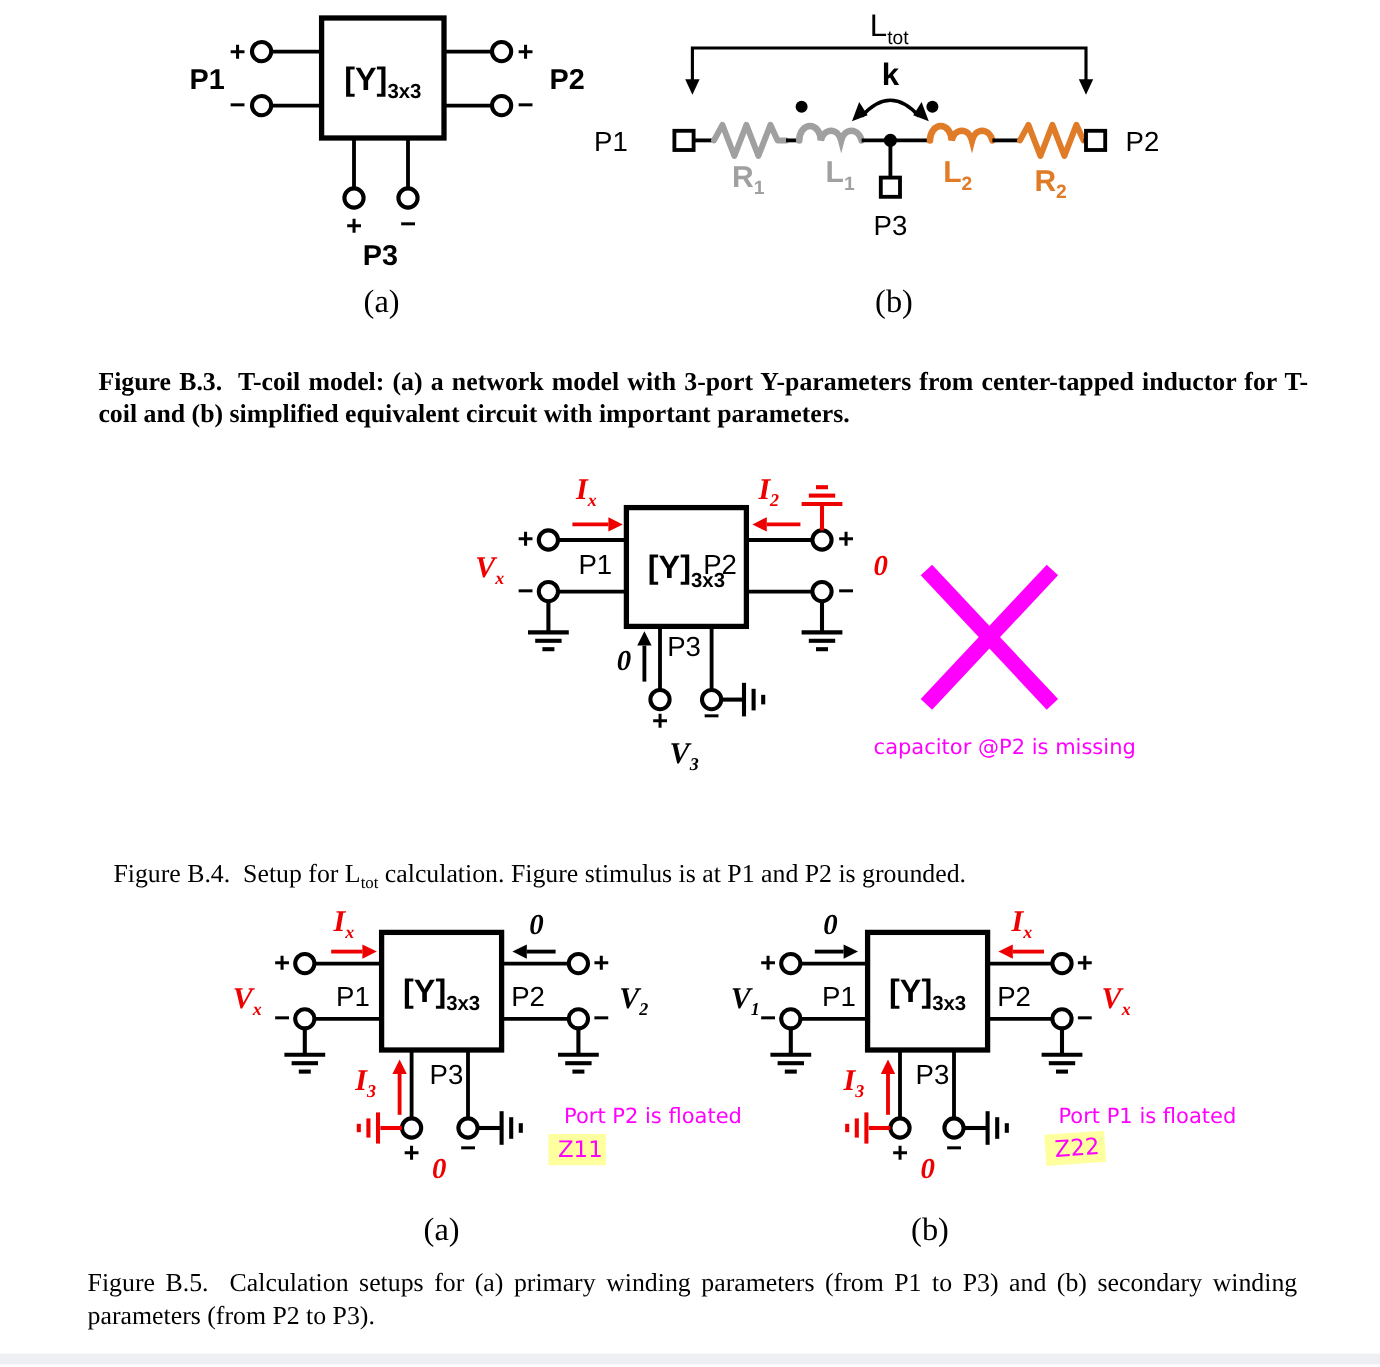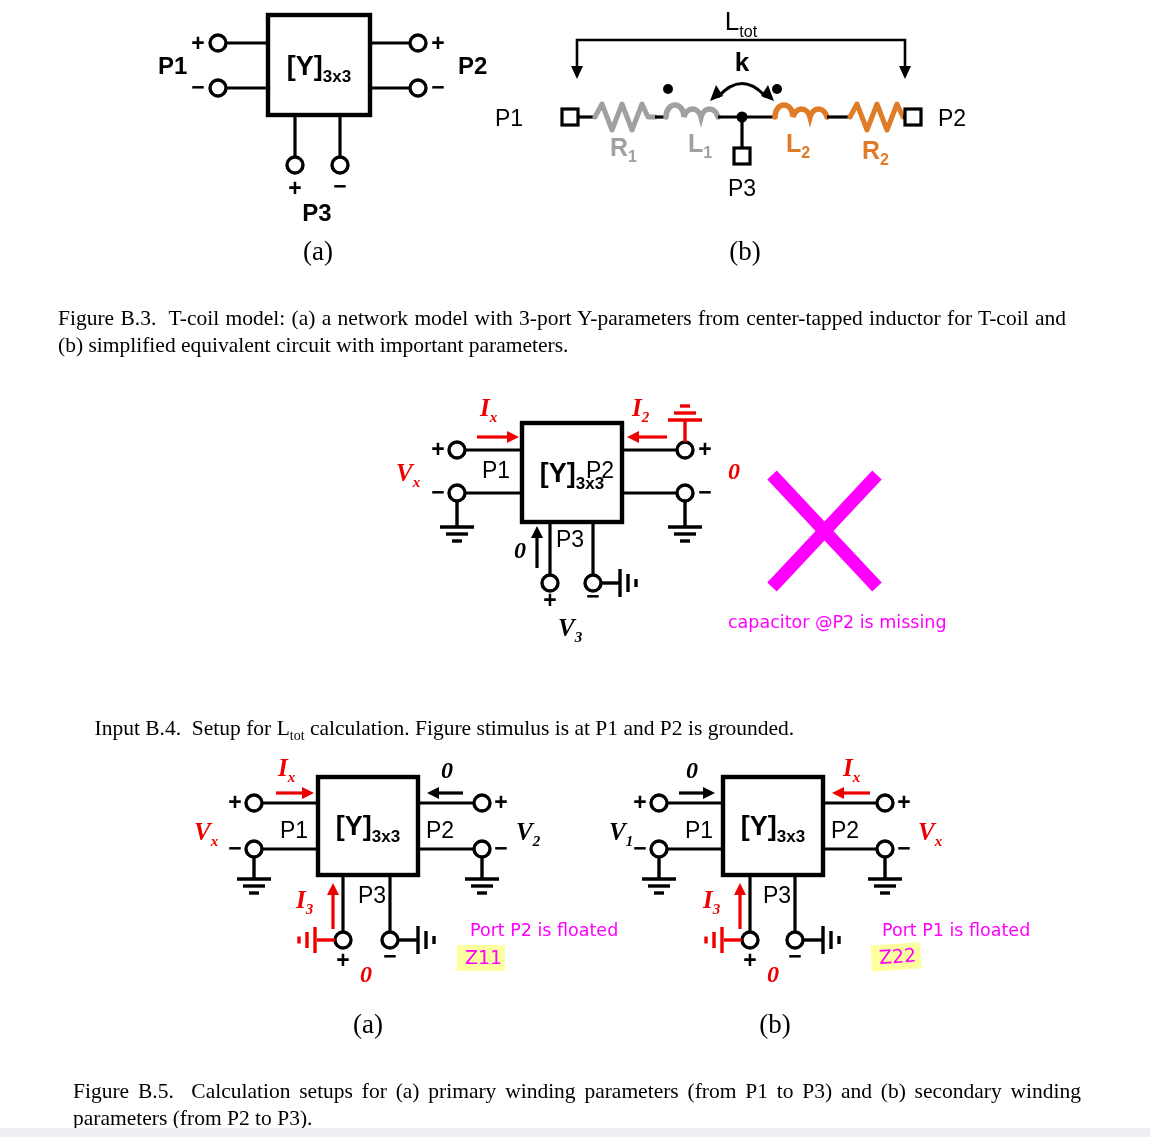--- a/index.html
+++ b/index.html
@@ -135,21 +135,21 @@
       <line class="w" x1="413" y1="113" x2="415" y2="113"></line>
       <rect class="sq" x="415" y="105" width="16" height="16"></rect>
       <text class="sans port" x="448" y="122">P2</text>
       <text class="sans rl orange" x="296" y="148"><tspan>L</tspan><tspan class="s16" dy="6">2</tspan></text>
       <text class="sans rl orange" x="372" y="155"><tspan>R</tspan><tspan class="s16" dy="6">2</tspan></text>
     </g>
 
     <text class="tag" x="255" y="256" text-anchor="middle">(b)</text>
   </svg>
 
-  <div class="cap" style="left:58px; top:305px; width:1008px;">Figure B.3.  T-coil model: (a) a network model with 3-port Y-parameters from center-tapped inductor for T-coil and (b) simplified equivalent circuit with important parameters.</div>
+  <div class="cap" style="left:82px; top:305px; width:1008px;font-weight:bold;">Figure B.3.  T-coil model: (a) a network model with 3-port Y-parameters from center-tapped inductor for T-coil and (b) simplified equivalent circuit with important parameters.</div>
 
   <svg style="left:380px; top:390px;" width="620" height="275" viewBox="0 0 620 275">
     <rect class="box" x="142" y="33" width="100" height="99"></rect>
     <text class="sans ybox" x="192" y="92" text-anchor="middle"><tspan>[Y]</tspan><tspan class="s17" dy="7">3x3</tspan></text>
 
     <g>
       <line class="w" x1="85" y1="60" x2="142" y2="60"></line>
       <line class="w" x1="85" y1="103" x2="142" y2="103"></line>
       <circle class="term" cx="77" cy="60" r="8"></circle>
       <circle class="term" cx="77" cy="103" r="8"></circle>
@@ -221,21 +221,21 @@
     </g>
 
     <g>
       <line class="xmark" x1="392" y1="85" x2="497" y2="197"></line>
       <line class="xmark" x1="497" y1="85" x2="392" y2="197"></line>
       <text class="note" x="348" y="238">capacitor @P2 is missing</text>
     </g>
   </svg>
 
   <div class="cap" style="left:73px; top:688px; width:1008px;">
-    <span>Input B.4.  Setup for L</span><span class="subsc">tot</span><span> calculation. Figure stimulus is at P1 and P2 is grounded.</span>
+    <span>Figure B.4.  Setup for L</span><span class="subsc">tot</span><span> calculation. Figure stimulus is at P1 and P2 is grounded.</span>
   </div>
 
   <svg style="left:180px; top:752px;" width="450" height="300" viewBox="0 0 450 300">
     <rect class="box" x="138" y="25" width="100" height="98"></rect>
     <text class="sans ybox" x="188" y="83" text-anchor="middle"><tspan>[Y]</tspan><tspan class="s17" dy="7">3x3</tspan></text>
 
     <g>
       <line class="w" x1="82" y1="51" x2="138" y2="51"></line>
       <line class="w" x1="82" y1="97" x2="138" y2="97"></line>
       <circle class="term" cx="74" cy="51" r="8"></circle>
@@ -396,16 +396,16 @@
       <text class="note" x="287" y="184">Port P1 is floated</text>
       <g transform="rotate(-4 300 205)">
         <rect class="hl" x="276" y="192" width="50" height="26"></rect>
         <text class="zlab" x="284" y="211">Z22</text>
       </g>
     </g>
 
     <text class="tag" x="180" y="281" text-anchor="middle">(b)</text>
   </svg>
 
-  <div class="cap" style="left:73px; top:1078px; width:1008px;">Figure B.5.  Calculation setups for (a) primary winding parameters (from P1 to P3) and (b) secondary winding parameters (from P2 to P3).</div>
+  <div class="cap" style="left:73px; top:1056px; width:1008px;">Figure B.5.  Calculation setups for (a) primary winding parameters (from P1 to P3) and (b) secondary winding parameters (from P2 to P3).</div>
 
   <div class="bottom-strip"></div>
 </div>
 
 </body></html>

